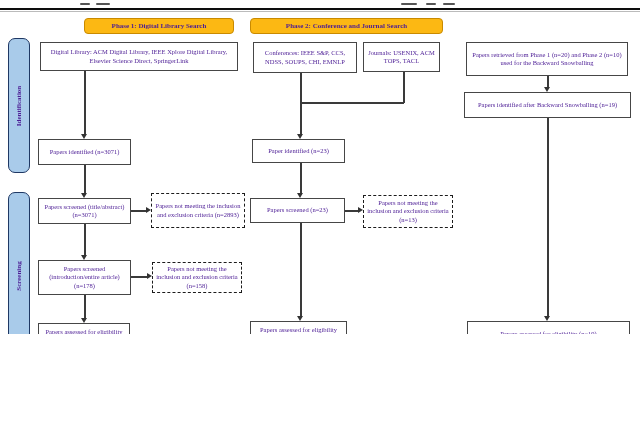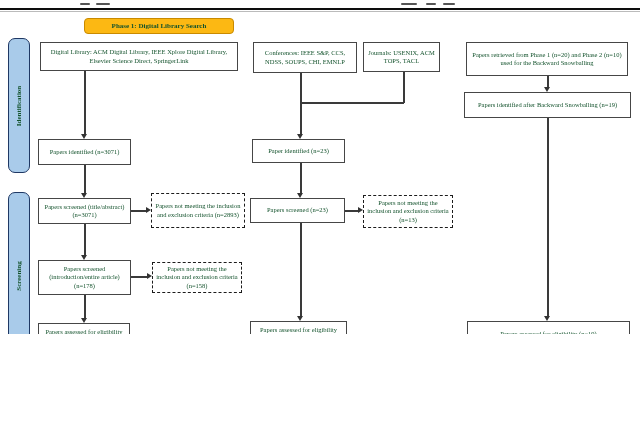--- a/index.html
+++ b/index.html
@@ -1,18 +1,18 @@
 <!DOCTYPE html>
 <html style="--header_fill: #FCB813; --header_border: #C98A00; --sidebar_fill: #A9CBEA; --sidebar_border: #1F3864;"><head>
 <meta charset="utf-8">
 <style>
   html,body { margin:0; padding:0; background:#ffffff; }
   .fig {
     position:relative; width:640px; height:334px; background:#ffffff;
-    font-family:"Liberation Serif", serif; color:#14532d; overflow:hidden;
+    font-family:"Liberation Serif", serif; color:#4c1d95; overflow:hidden;
   }
   
   .frag { position:absolute; height:2px; background:#2b2b2b; top:3px; border-radius:1px; opacity:.8; }
   .rule { position:absolute; left:0; top:8px; width:640px; height:2px; background:#0d0d0d; }
   .rule2 { position:absolute; left:0; top:11px; width:640px; height:1px; background:#bbbbbb; }
 
   
   .phase {
     position:absolute; box-sizing:border-box; border:1.2px solid var(--header_border);
     background:var(--header_fill); border-radius:4px;
@@ -87,20 +87,23 @@
     <div class="frag" style="left:401px;width:16px;"></div>
     <div class="frag" style="left:426px;width:10px;"></div>
     <div class="frag" style="left:443px;width:12px;"></div>
   </div>
   <div class="rule"></div>
   <div class="rule2"></div>
 
   <div class="phase" id="h1">
       <span>Phase 1: Digital Library Search</span>
     </div>
+  <div class="phase" id="h2">
+      <span>Phase 2: Conference and Journal Search</span>
+    </div>
 
   <div class="stage" id="sb-ident">
       <span>Identification</span>
     </div>
   <div class="stage" id="sb-scr">
       <span>Screening</span>
     </div>
   <div class="stage" id="sb-incl">
       <span>Included</span>
     </div>

